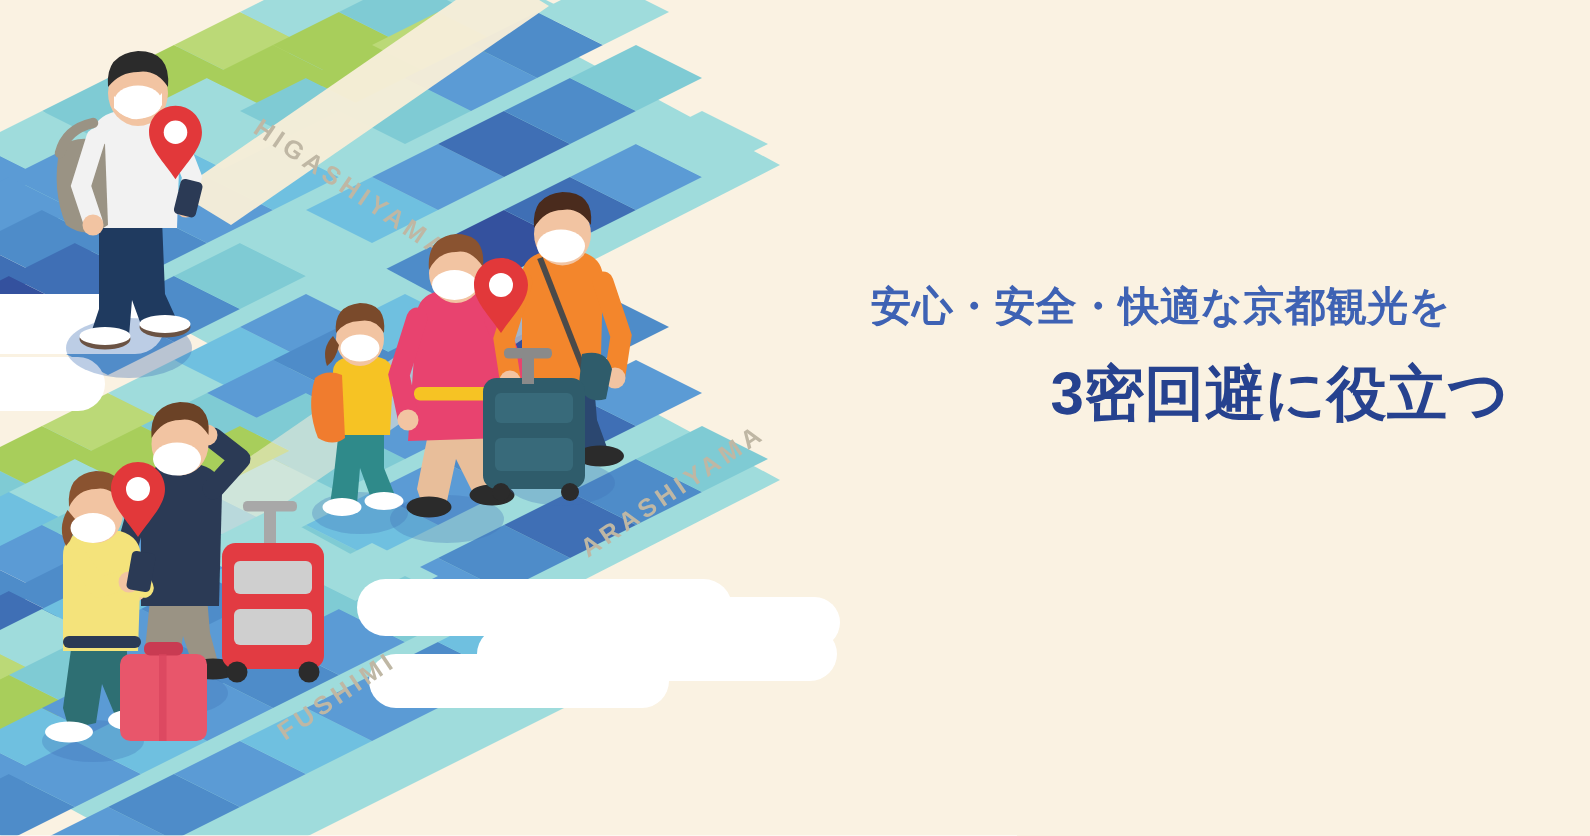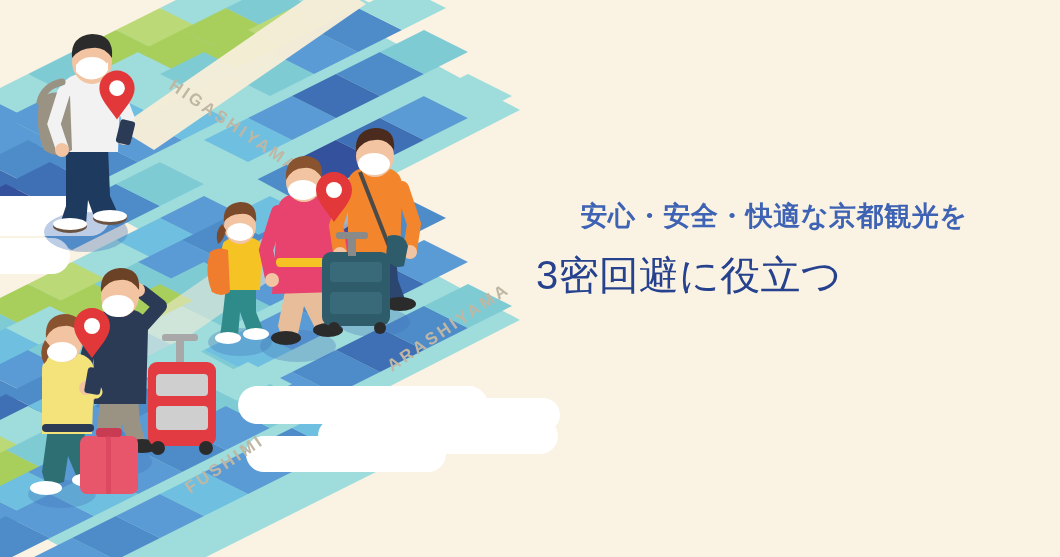--- a/index.html
+++ b/index.html
@@ -24,30 +24,30 @@
   }
   .eyebrow {
     font-size:27px;
     line-height:1.35;
     font-weight:700;
     color:#3E62B4;
     letter-spacing:0.02em;
     text-align:center;
     padding-left:6px;
     white-space:nowrap;
-    margin-top:12px;
   }
   .headline {
     margin-top:14px;
     font-size:40px;
     line-height:1.36;
-    font-weight:400;
+    font-weight:700;
     color:#26428F;
     letter-spacing:0.005em;
     white-space:nowrap;
+    text-align:right;
   }
   .headline .l2 { display:block; }
 </style>
 </head>
 <body>
 
 <div class="stage">
 
   <div class="map-art">
     <svg viewBox="0 0 560 557" xmlns="http://www.w3.org/2000/svg">

